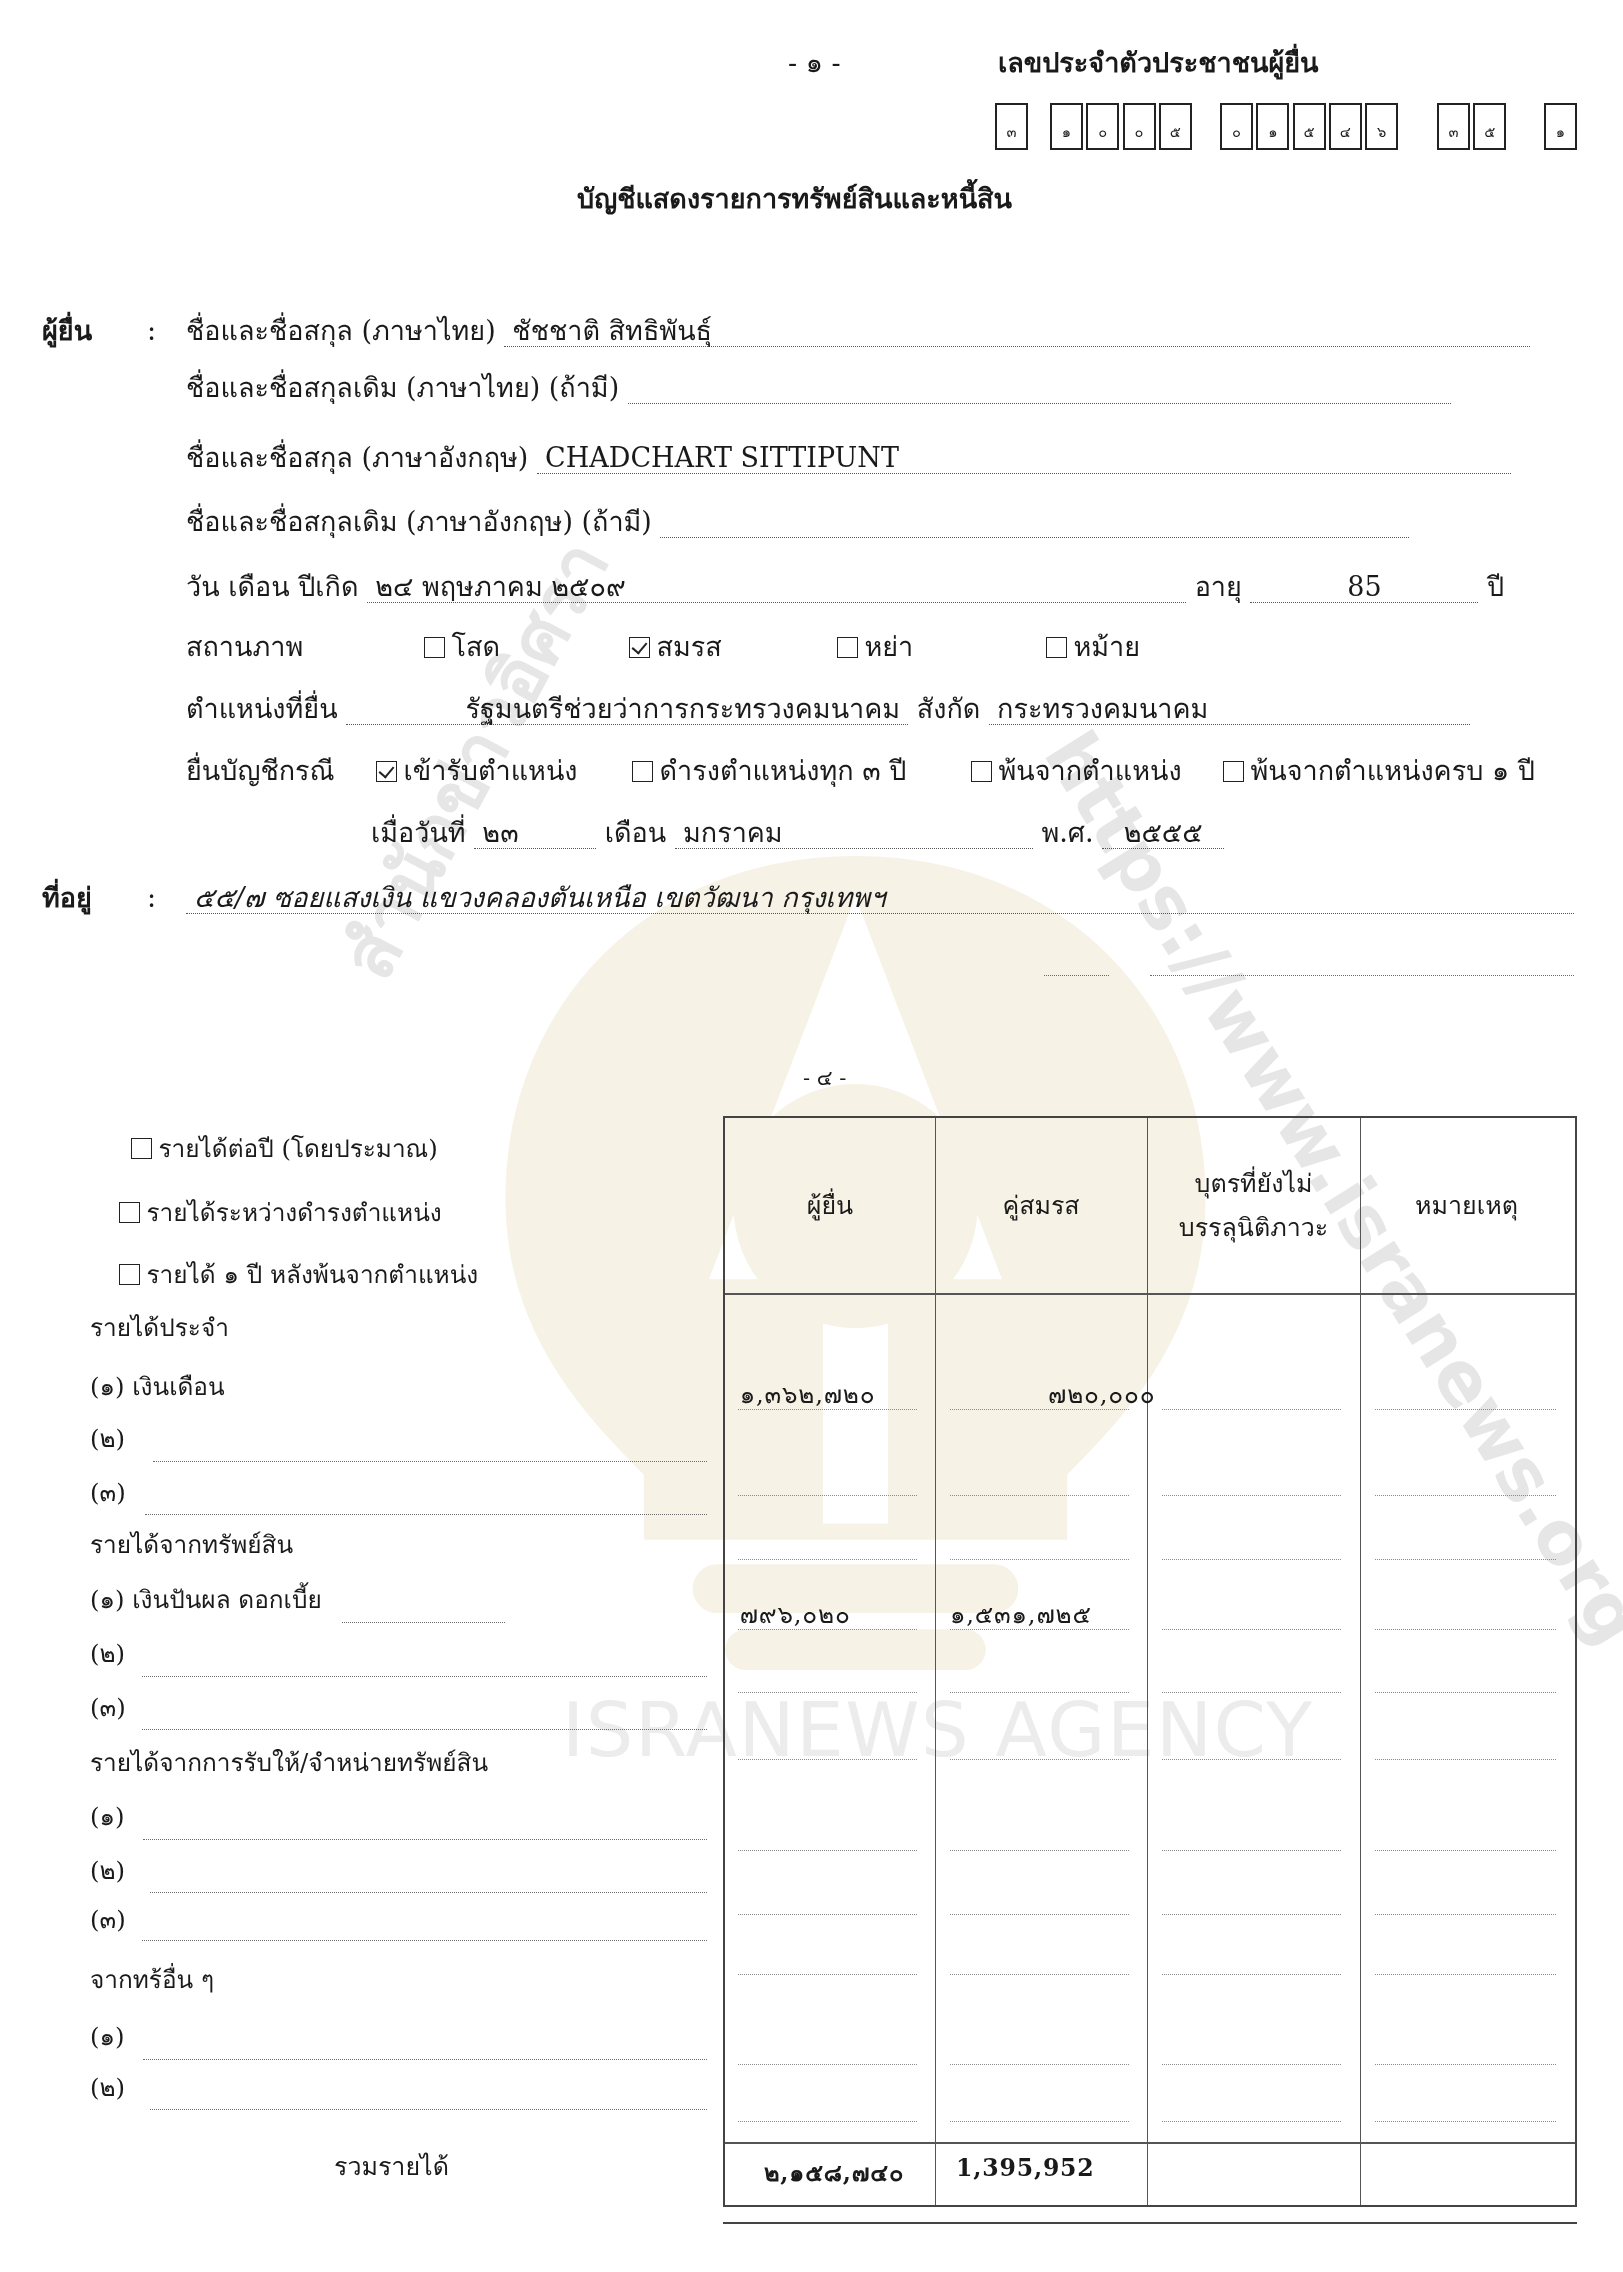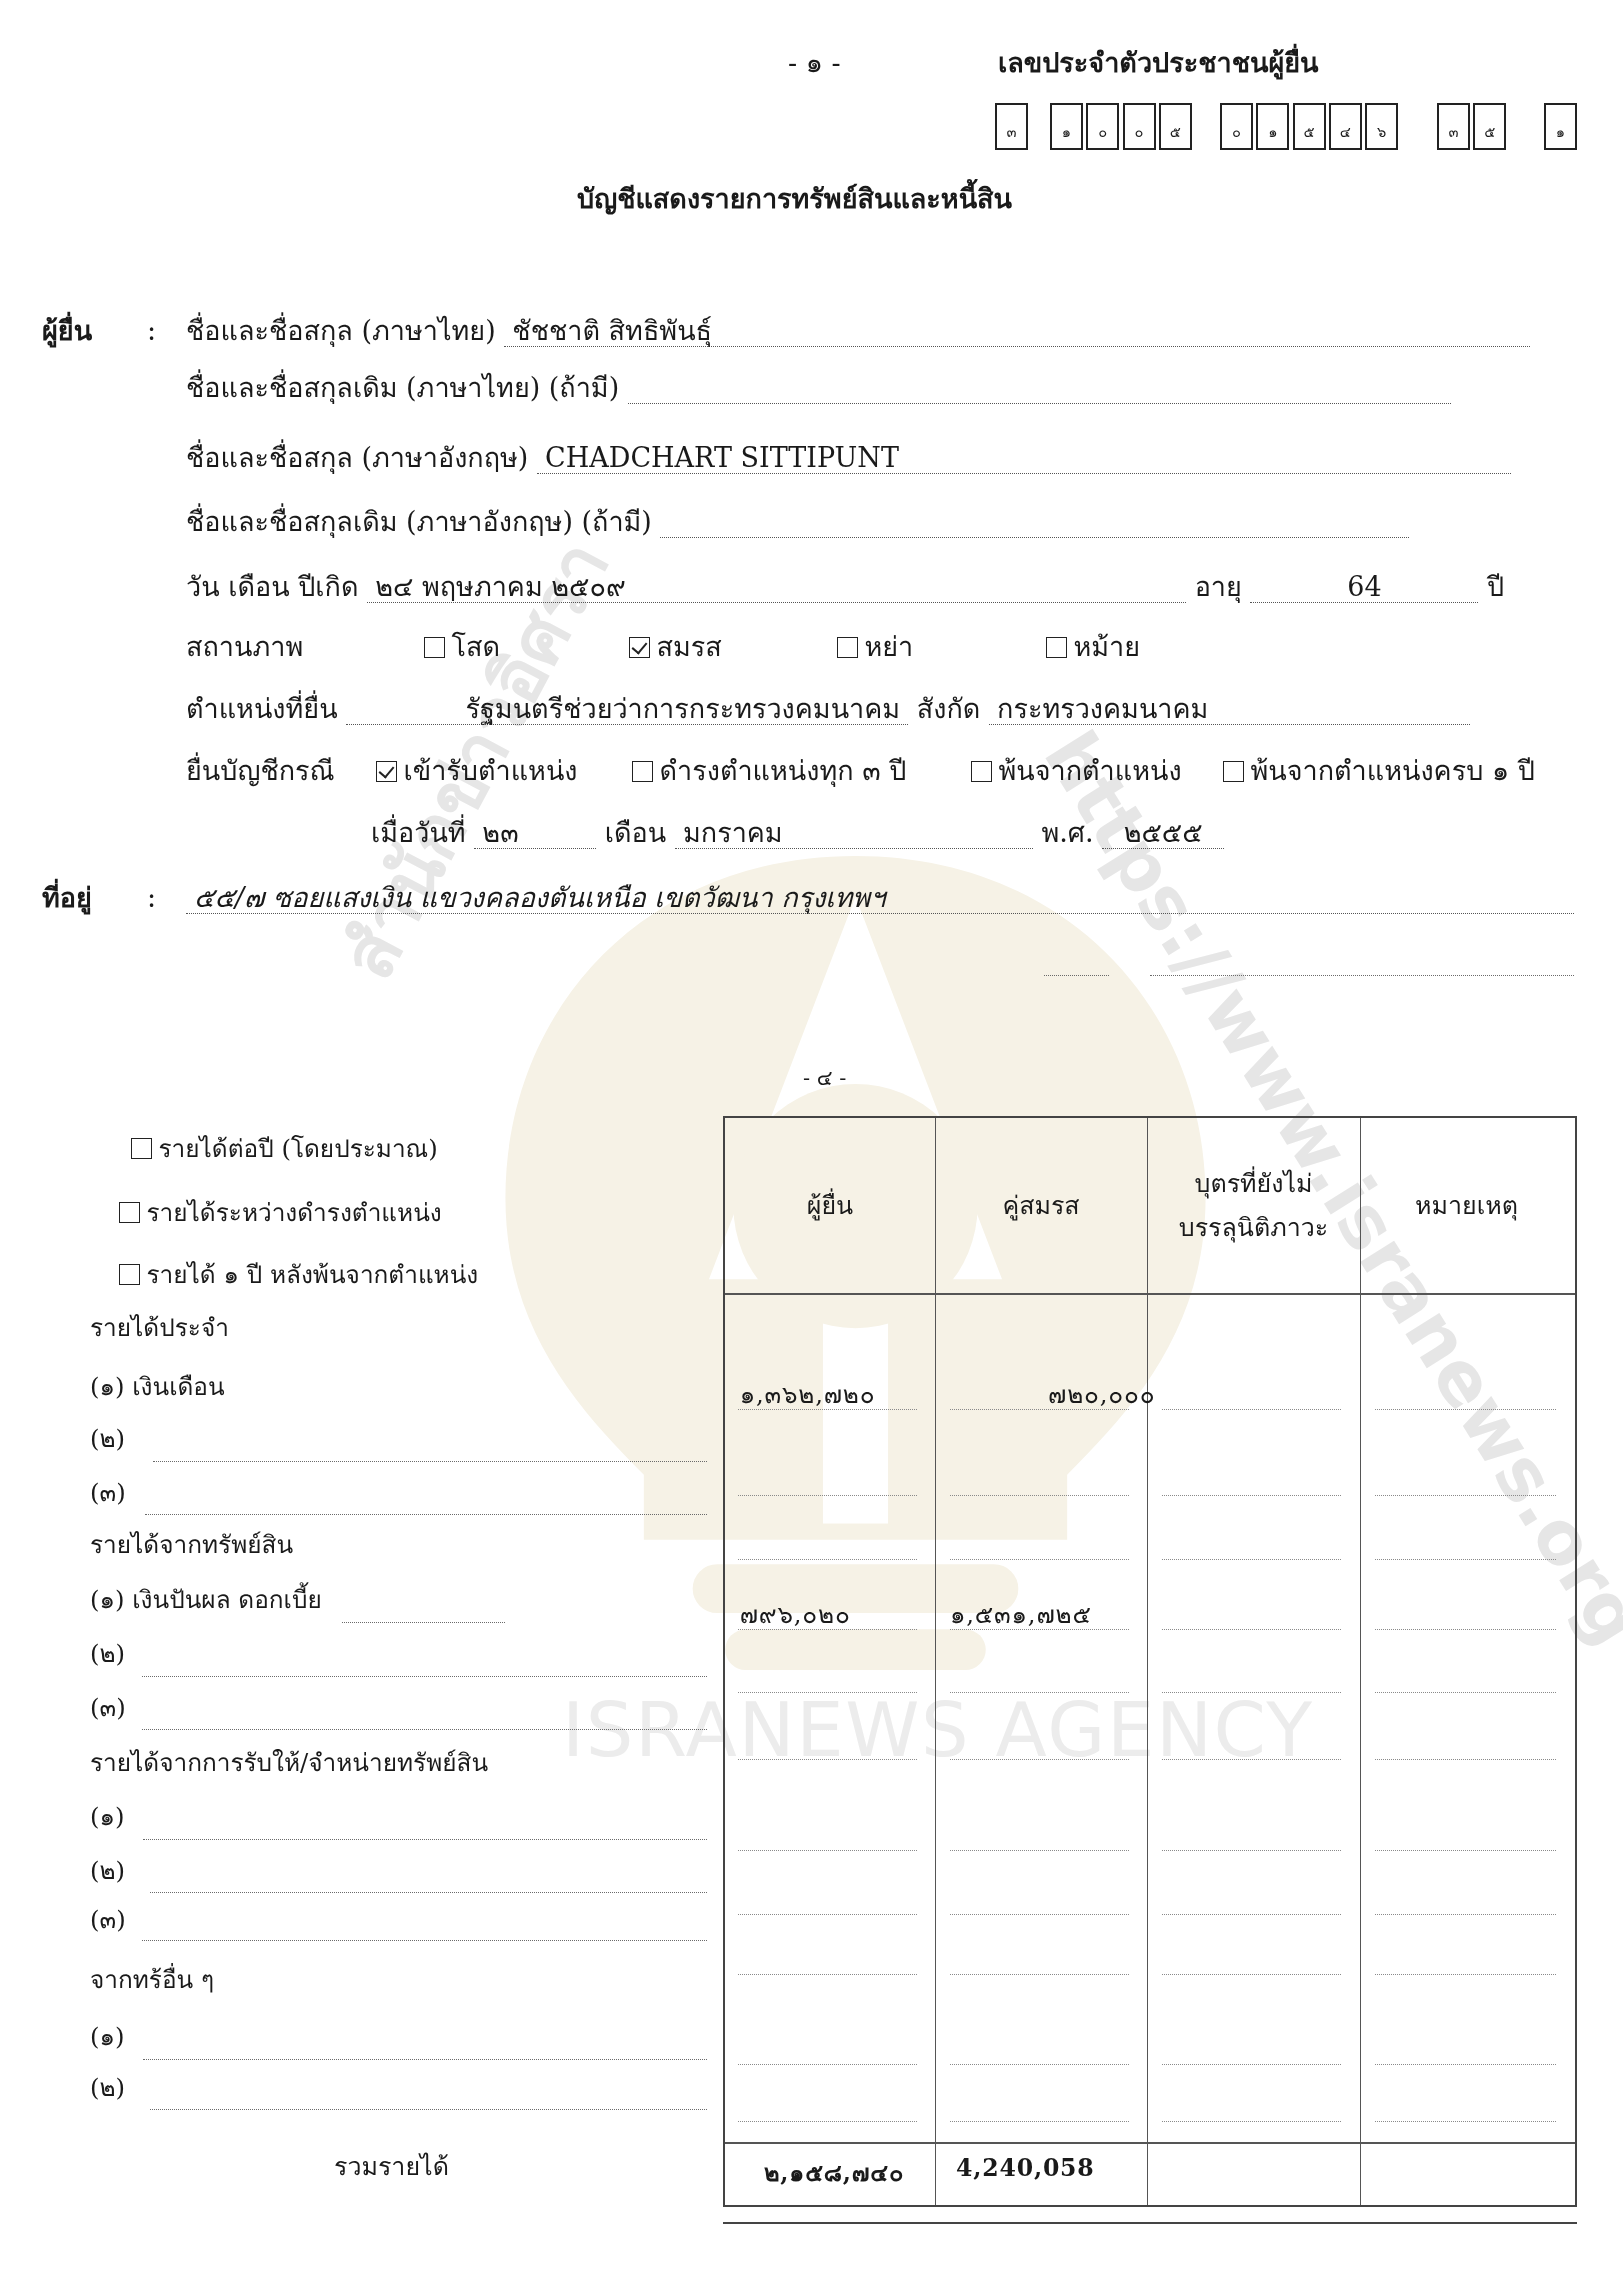--- a/index.html
+++ b/index.html
@@ -96,21 +96,21 @@
 </div>
 <div class="abs t" style="left:186px; top:505px;">
   <span>ชื่อและชื่อสกุลเดิม (ภาษาอังกฤษ) (ถ้ามี)</span>
   <span class="fill fillv" style="width:749px;"></span>
 </div>
 
 <div class="abs t" style="left:186px; top:570px;">
   <span>วัน  เดือน  ปีเกิด</span>
   <span class="fill fillv" style="width:819px;">๒๔ พฤษภาคม ๒๕๐๙</span>
   <span>อายุ</span>
-  <span class="fill fillv" style="width:228px; text-align:center;">64</span>
+  <span class="fill fillv" style="width:228px; text-align:center;">85</span>
   <span>ปี</span>
 </div>
 
 <div class="abs t" style="left:186px; top:630px;">สถานภาพ</div>
 <div class="abs t" style="left:424px; top:630px;">
   <span class="chk"></span><span>โสด</span>
 </div>
 <div class="abs t" style="left:629px; top:630px;">
   <span class="chk on"></span><span>สมรส</span>
 </div>
@@ -218,21 +218,21 @@
   <div class="th" style="left:635px; width:213px;">หมายเหตุ</div>
 
   <div class="cellv" style="left:14.7px; top:257px;">๑,๓๖๒,๗๒๐</div>
   <div class="cellv" style="left:81px; top:257px;"></div>
   <div class="cellv" style="left:323px; top:257px;">๗๒๐,๐๐๐</div>
 
   <div class="cellv" style="left:14.7px; top:477px;">๗๙๖,๐๒๐</div>
   <div class="cellv" style="left:225px; top:477px;">๑,๕๓๑,๗๒๕</div>
 
   <div class="cellv bold" style="left:39px; top:1036px; font-size:23.6px;">๒,๑๕๘,๗๔๐</div>
-  <div class="cellv bold" style="left:231px; top:1036px; font-size:23.6px;">4,240,058</div>
+  <div class="cellv bold" style="left:231px; top:1036px; font-size:23.6px;">1,395,952</div>
 
   <div id="tbl-dots">
       <div class="dots" style="left: 13px; top: 290px; width: 179px; border-bottom-color: rgb(138, 138, 138);"></div>
       <div class="dots" style="left: 225px; top: 290px; width: 179px; border-bottom-color: rgb(138, 138, 138);"></div>
       <div class="dots" style="left: 437px; top: 290px; width: 179px; border-bottom-color: rgb(138, 138, 138);"></div>
       <div class="dots" style="left: 650px; top: 290px; width: 181px; border-bottom-color: rgb(138, 138, 138);"></div>
       <div class="dots" style="left: 13px; top: 376px; width: 179px; border-bottom-color: rgb(138, 138, 138);"></div>
       <div class="dots" style="left: 225px; top: 376px; width: 179px; border-bottom-color: rgb(138, 138, 138);"></div>
       <div class="dots" style="left: 437px; top: 376px; width: 179px; border-bottom-color: rgb(138, 138, 138);"></div>
       <div class="dots" style="left: 650px; top: 376px; width: 181px; border-bottom-color: rgb(138, 138, 138);"></div>

